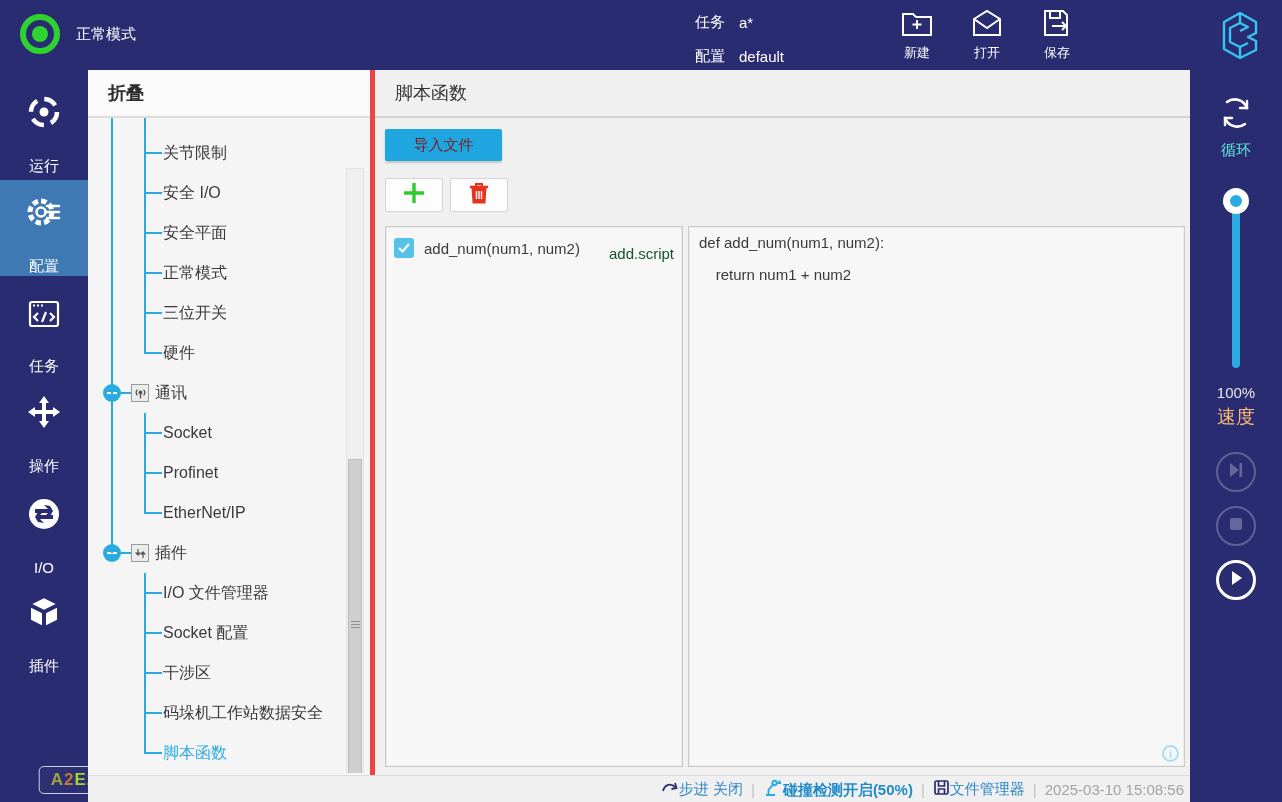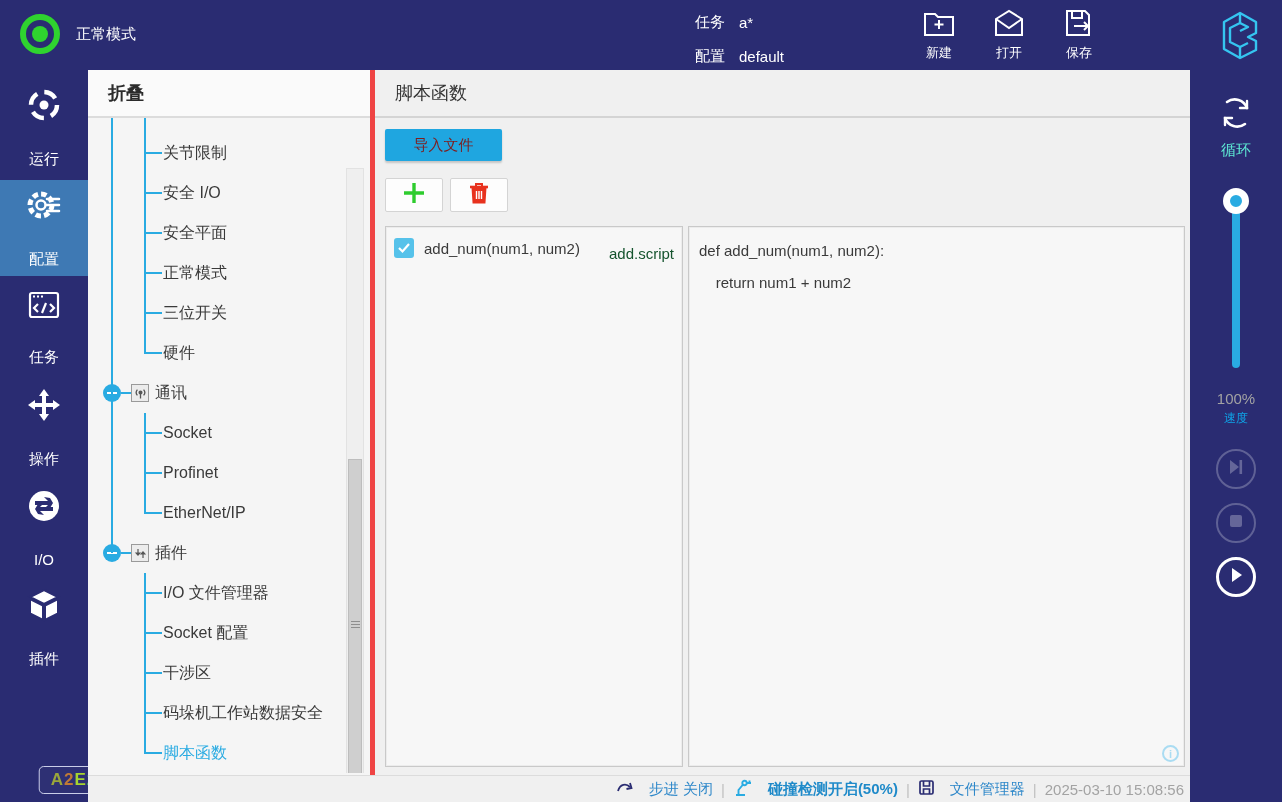--- a/index.html
+++ b/index.html
@@ -8,27 +8,27 @@
   .app { position:relative; width:1282px; height:640px; background:#f0f0f0; }
 
   
   .topbar { position:absolute; left:0; top:0; width:1282px; height:70px; background:#2a2c72; }
   .mode { position:absolute; left:20px; top:14px; display:flex; align-items:center; gap:16px; }
   .mode-ring { width:40px; height:40px; border-radius:50%; border:6px solid #2fd32f; display:flex; align-items:center; justify-content:center; }
   .mode-dot { width:16px; height:16px; border-radius:50%; background:#2fd32f; }
   .mode-label { color:#fff; font-size:15px; }
   .task-info { position:absolute; left:695px; top:9px; color:#fff; font-size:15px; }
   .task-info .row { display:flex; gap:14px; height:26px; align-items:center; margin-bottom:8px; }
-  .top-actions { position:absolute; left:882px; top:8px; width:232px; display:flex; justify-content:flex-end; }
+  .top-actions { position:absolute; left:882px; top:8px; width:232px; display:flex; justify-content:flex-start; }
   .top-action { display:flex; flex-direction:column; align-items:center; gap:3px; color:#fff; font-size:13px; cursor:pointer; width:70px; }
   .logo { position:absolute; left:1214px; top:9px; }
 
   
   .leftnav { position:absolute; left:0; top:70px; width:88px; height:732px; background:#2a2c72; }
-  .nav-item { width:88px; height:96px; margin-top:4px; display:flex; flex-direction:column; align-items:center; justify-content:center; gap:24px; color:#fff; font-size:15px; cursor:pointer; }
+  .nav-item { width:88px; height:96px; margin-top:4px; display:flex; flex-direction:column; align-items:center; justify-content:flex-end; gap:24px; color:#fff; font-size:15px; cursor:pointer; }
   .nav-item:first-child { margin-top:10px; }
   .nav-item.active { background:#3e79b4; }
   .nav-badge { position:absolute; left:50%; bottom:8px; transform:translateX(-50%); border:1px solid #c9cde8; border-radius:5px; padding:3px 11px; font-size:17px; font-weight:bold; letter-spacing:1px; background:rgba(255,255,255,0.02);margin-left:30px; }
 
   
   .treepanel { position:absolute; left:88px; top:70px; width:287px; height:705px; background:#f5f5f5; border-right:5px solid #ef4444; }
   .tree-header { height:48px; background:#fafafa; border-bottom:2px solid #dcdcdc; display:flex; align-items:center; padding-left:20px; font-size:18px; font-weight:600; color:#2b2b2b; }
   .tree-body { position:relative; height:655px; padding-top:15px; overflow:hidden; }
   .trow { height:40px; display:flex; align-items:center; font-size:16px; color:#3a3a3a; }
   .trow.leaf { padding-left:75px; }
@@ -48,40 +48,40 @@
   .main { position:absolute; left:375px; top:70px; width:815px; height:705px; background:#f0f0f0; }
   .main-header { height:48px; border-bottom:2px solid #d4d4d4; display:flex; align-items:center; padding-left:20px; font-size:18px; color:#333; }
   .btn-import { position:absolute; left:10px; top:59px; width:117px; height:32px; background:#1fa6e0; color:#7f1d1d; font-size:15px; border:none; border-radius:2px; box-shadow:0 2px 2px rgba(0,0,0,0.18); cursor:pointer; font-family:inherit; }
   .smallbtns { position:absolute; left:10px; top:108px; display:flex; gap:7px; }
   .sbtn { width:58px; height:34px; background:#fdfdfd; border:1px solid #d4d4d4; border-radius:2px; display:flex; align-items:center; justify-content:center; cursor:pointer; }
   .list-panel { position:absolute; left:10px; top:156px; width:298px; height:541px; background:#f7f7f7; border:1px solid #c9c9c9; box-shadow:inset 0 0 0 1px #ececec; }
   .list-row { display:flex; align-items:center; gap:10px; padding:7px 8px; cursor:pointer; }
   .cbx { width:20px; height:20px; background:#56c2ea; border-radius:3px; display:flex; align-items:center; justify-content:center; flex:none; }
   .list-name { font-size:15px; color:#3a3a3a; }
   .list-file { margin-left:auto; font-size:15px; color:#14532d;margin-top:11px; }
-  .code-panel { position:absolute; left:313px; top:156px; width:497px; height:541px; background:#f7f7f7; border:1px solid #c9c9c9; box-shadow:inset 0 0 0 1px #ececec; padding:8px 10px; }
+  .code-panel { position:absolute; left:313px; top:156px; width:497px; height:541px; background:#f7f7f7; border:1px solid #c9c9c9; box-shadow:inset 0 0 0 1px #ececec; padding:0 10px; }
   .code-line { font-size:15px; color:#3a3a3a; white-space:pre; line-height:32px; }
   .info-bubble { position:absolute; right:5px; bottom:4px; width:17px; height:17px; border:2px solid #aadcf2; border-radius:50%; color:#aadcf2; font-size:11px; font-weight:bold; display:flex; align-items:center; justify-content:center; }
 
   
   .rightbar { position:absolute; left:1190px; top:70px; width:92px; height:732px; background:#2a2c72; display:flex; flex-direction:column; align-items:center; }
   .loopbox { margin-top:22px; display:flex; flex-direction:column; align-items:center; gap:4px; color:#5eead4; font-size:15px; cursor:pointer; }
   .slider { position:relative; margin-top:28px; width:26px; height:180px; }
   .slider-track { position:absolute; left:9px; top:8px; width:8px; height:172px; background:#29abe2; border-radius:4px; }
   .slider-knob { position:absolute; left:0; top:0; width:26px; height:26px; border-radius:50%; background:#29abe2; border:7px solid #fff; cursor:grab; }
-  .speed-val { margin-top:22px; color:#a3a3a3; font-size:15px; }
-  .speed-label { margin-top:3px; color:#0ea5e9; font-size:12px; }
+  .speed-val { margin-top:16px; color:#e5e5e5; font-size:15px; }
+  .speed-label { margin-top:3px; color:#fdba74; font-size:19px; }
   .transport { margin-top:22px; display:flex; flex-direction:column; align-items:center; gap:14px; }
   .tp-btn { width:40px; height:40px; border-radius:50%; display:flex; align-items:center; justify-content:center; cursor:pointer; }
   .tp-btn.dim { border:2px solid rgba(255,255,255,0.25); }
   .tp-btn.lit { border:3px solid #fff; }
 
   
   .statusbar { position:absolute; left:88px; top:775px; width:1102px; height:27px; background:#f0f0f0; border-top:1px solid #dcdcdc; display:flex; align-items:center; justify-content:flex-end; gap:8px; padding-right:6px; font-size:15px; }
-  .st-item { display:flex; align-items:center; gap:15px; color:#2d87c9; cursor:pointer; }
+  .st-item { display:flex; align-items:flex-end; gap:0; color:#2d87c9; cursor:pointer; }
   .st-item.bold { font-weight:bold; color:#1f8ac9; }
   .st-sep { color:#c0c0c0; }
   .st-time { color:#a3a3a3; }
 </style>
 </head>
 <body>
 
 <div class="app">
 
   <div class="topbar">

